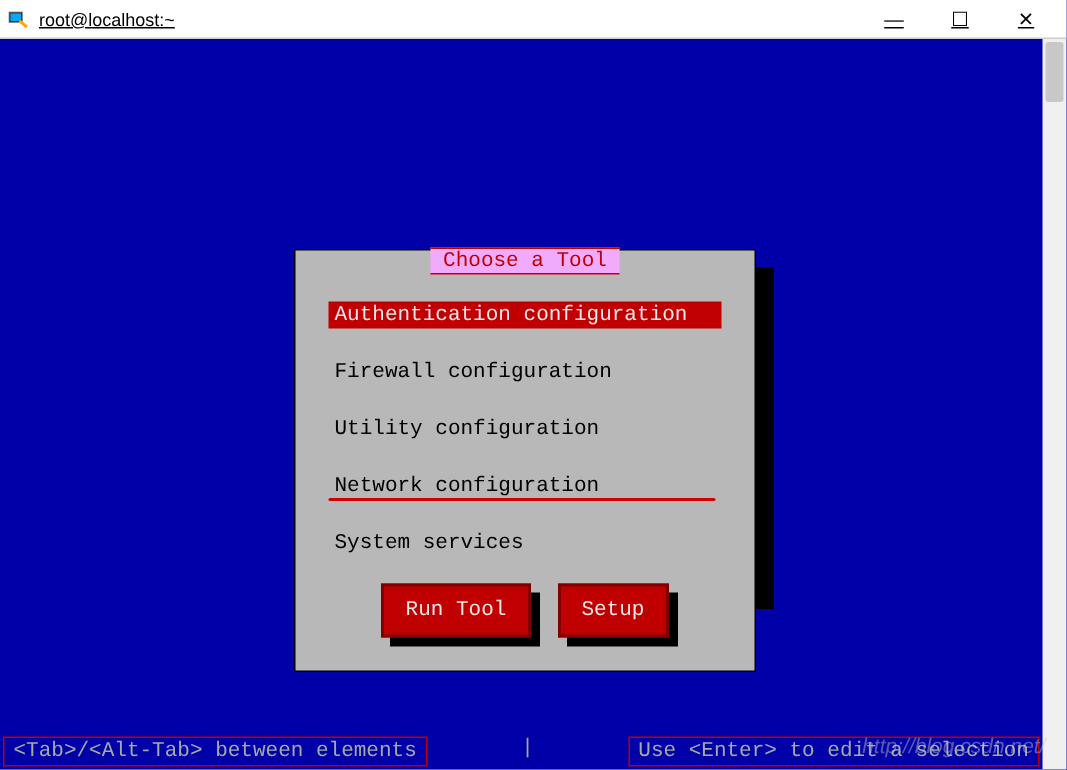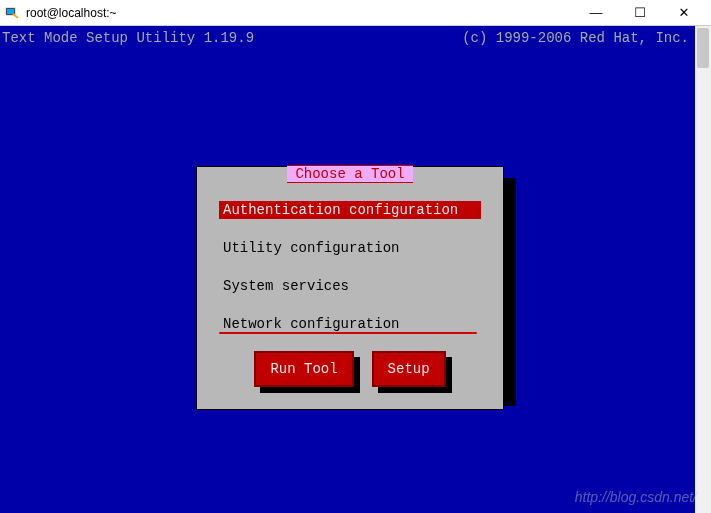--- a/index.html
+++ b/index.html
@@ -12,20 +12,21 @@
       position: relative;
     }
     .titlebar {
       height: 26px;
       background: #fff;
       border-bottom: 1px solid #ccc;
       display: flex;
       align-items: center;
       padding: 12px 4px;
       font-size: 12px;
+      text-decoration: underline;
     }
     .titlebar-icon {
       width: 16px; height: 16px;
       margin-right: 6px;
       display: inline-flex;
       align-items: center;
       justify-content: center;
     }
     .titlebar-title { flex: 1; color: #000; }
     .titlebar-btns { display: flex; gap: 14px; margin-right: 8px; }
@@ -187,49 +188,51 @@
   </span>
   <span class="titlebar-title">root@localhost:~</span>
   <div class="titlebar-btns">
     <div class="titlebar-btn">—</div>
     <div class="titlebar-btn">☐</div>
     <div class="titlebar-btn">✕</div>
   </div>
 </div>
 
 <div class="terminal">
-  <div class="term-header">
-    <span>Text Mode Setup Utility 1.19.9</span>
-    <span style="margin-right:20px;">(c) 1999-2006 Red Hat, Inc.</span>
-  </div>
 
   <div class="dialog-wrap">
     <div class="dialog-shadow"></div>
     <div class="dialog">
       <div class="dialog-title-row">
         <span class="dialog-title">Choose a Tool</span>
       </div>
       <div class="menu-list">
         <div class="menu-item selected">Authentication configuration</div>
+        <div class="menu-item">Firewall configuration</div>
         <div class="menu-item">Utility configuration</div>
+        <div class="menu-item underline-annot">Network configuration</div>
         <div class="menu-item">System services</div>
-        <div class="menu-item underline-annot">Network configuration</div>
       </div>
       <div class="btn-row">
         <div class="tui-btn-wrap">
           <div class="tui-btn-shadow"></div>
           <div class="tui-btn">Run Tool</div>
         </div>
         <div class="tui-btn-wrap">
           <div class="tui-btn-shadow"></div>
           <div class="tui-btn">Setup</div>
         </div>
       </div>
     </div>
   </div>
 
+  <div class="footer">
+    <span class="footer-box">&lt;Tab&gt;/&lt;Alt-Tab&gt; between elements</span>
+    <span class="footer-sep">|</span>
+    <span class="footer-box">Use &lt;Enter&gt; to edit a selection</span>
+  </div>
 
   <div class="scrollbar">
     <div class="scrollbar-thumb"></div>
   </div>
 
   <div class="watermark">http://blog.csdn.net/</div>
 </div>
 
 </body></html>

